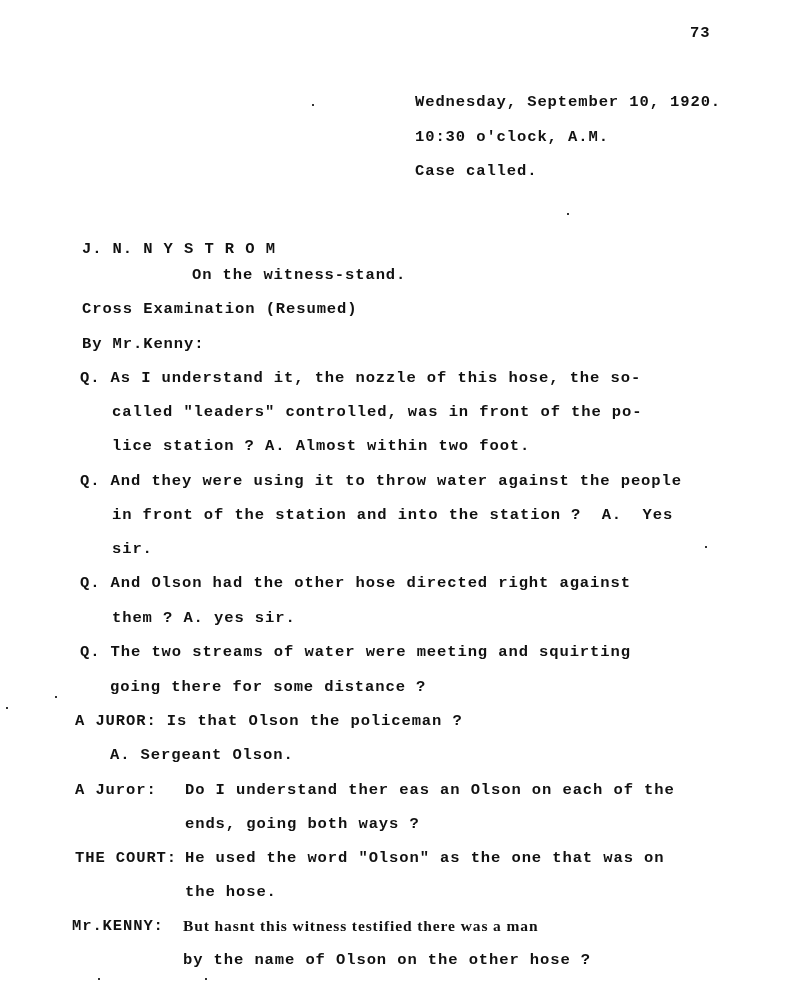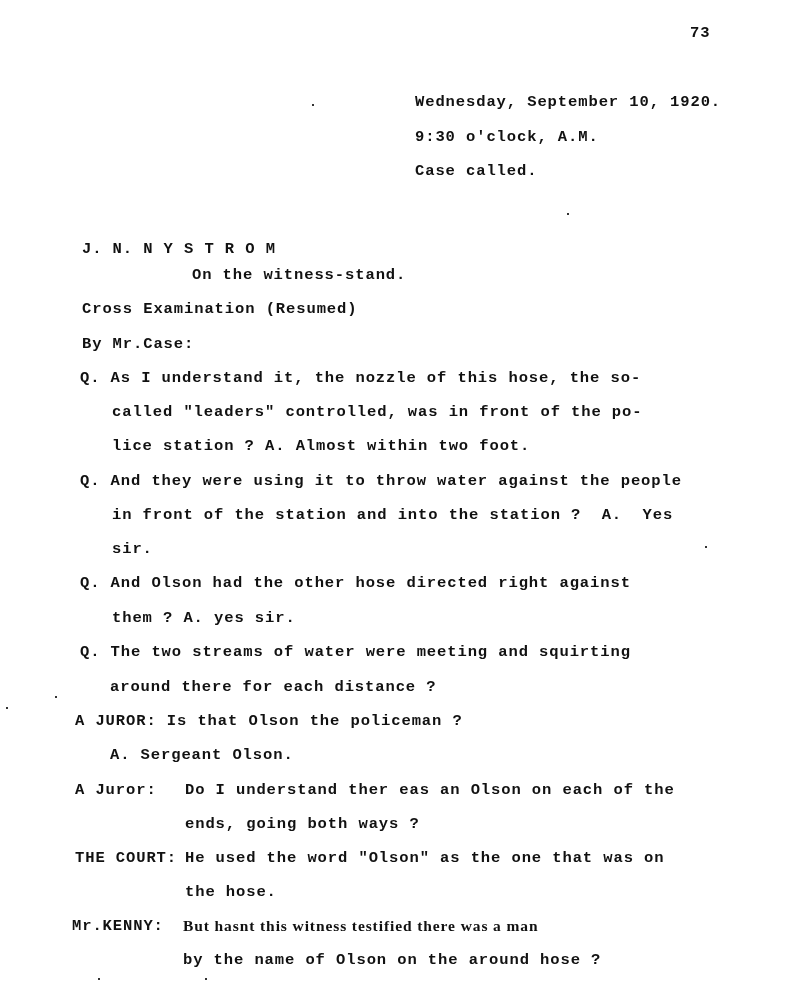--- a/index.html
+++ b/index.html
@@ -8,52 +8,52 @@
          color: #111; font-size: 15.5px; font-weight: bold; letter-spacing: 0.9px; }
   .ln { position: absolute; white-space: pre; line-height: 18px; }
   .speck { position: absolute; width: 2px; height: 2px; background: #333; }
 </style>
 </head>
 <body>
 
 <div class="ln" style="left:690px;top:24px;">73</div>
 
 <div class="ln" style="left:415px;top:93px;">Wednesday, September 10, 1920.</div>
-<div class="ln" style="left:415px;top:128px;">9:30 o'clock, A.M.</div>
+<div class="ln" style="left:415px;top:128px;">10:30 o'clock, A.M.</div>
 <div class="ln" style="left:415px;top:162px;">Case called.</div>
 
 <div class="ln" style="left:82px;top:240px;">J. N. N Y S T R O M</div>
 <div class="ln" style="left:192px;top:266px;">On the witness-stand.</div>
 <div class="ln" style="left:82px;top:300px;">Cross Examination (Resumed)</div>
-<div class="ln" style="left:82px;top:335px;">By Mr.Case:</div>
+<div class="ln" style="left:82px;top:335px;">By Mr.Kenny:</div>
 
 <div class="ln" style="left:80px;top:369px;">Q. As I understand it, the nozzle of this hose, the so-</div>
 <div class="ln" style="left:112px;top:403px;">called "leaders" controlled, was in front of the po-</div>
 <div class="ln" style="left:112px;top:437px;">lice station ? A. Almost within two foot.</div>
 <div class="ln" style="left:80px;top:472px;">Q. And they were using it to throw water against the people</div>
 <div class="ln" style="left:112px;top:506px;text-align:right;">in front of the station and into the station ?  A.  Yes</div>
 <div class="ln" style="left:112px;top:540px;">sir.</div>
 <div class="ln" style="left:80px;top:574px;">Q. And Olson had the other hose directed right against</div>
 <div class="ln" style="left:112px;top:609px;">them ? A. yes sir.</div>
 <div class="ln" style="left:80px;top:643px;font-family:Liberation Mono, monospace;">Q. The two streams of water were meeting and squirting</div>
-<div class="ln" style="left:110px;top:678px;">around there for each distance ?</div>
+<div class="ln" style="left:110px;top:678px;">going there for some distance ?</div>
 <div class="ln" style="left:75px;top:712px;">A JUROR: Is that Olson the policeman ?</div>
 <div class="ln" style="left:110px;top:746px;">A. Sergeant Olson.</div>
 
 <div class="ln" style="left:75px;top:781px;">A Juror:</div>
 <div class="ln" style="left:185px;top:781px;">Do I understand ther eas an Olson on each of the</div>
 <div class="ln" style="left:185px;top:815px;">ends, going both ways ?</div>
 
 <div class="ln" style="left:75px;top:849px;">THE COURT:</div>
 <div class="ln" style="left:185px;top:849px;">He used the word "Olson" as the one that was on</div>
 <div class="ln" style="left:185px;top:883px;">the hose.</div>
 
 <div class="ln" style="left:72px;top:917px;">Mr.KENNY:</div>
 <div class="ln" style="left:183px;top:917px;font-family:Liberation Serif, serif;">But hasnt this witness testified there was a man</div>
-<div class="ln" style="left:183px;top:951px;">by the name of Olson on the around hose ?</div>
+<div class="ln" style="left:183px;top:951px;">by the name of Olson on the other hose ?</div>
 
 <div class="speck" style="left:312px;top:104px;"></div>
 <div class="speck" style="left:567px;top:213px;"></div>
 <div class="speck" style="left:705px;top:546px;"></div>
 <div class="speck" style="left:55px;top:696px;"></div>
 <div class="speck" style="left:6px;top:707px;"></div>
 <div class="speck" style="left:98px;top:978px;"></div>
 <div class="speck" style="left:205px;top:978px;"></div>
 
 </body></html>

